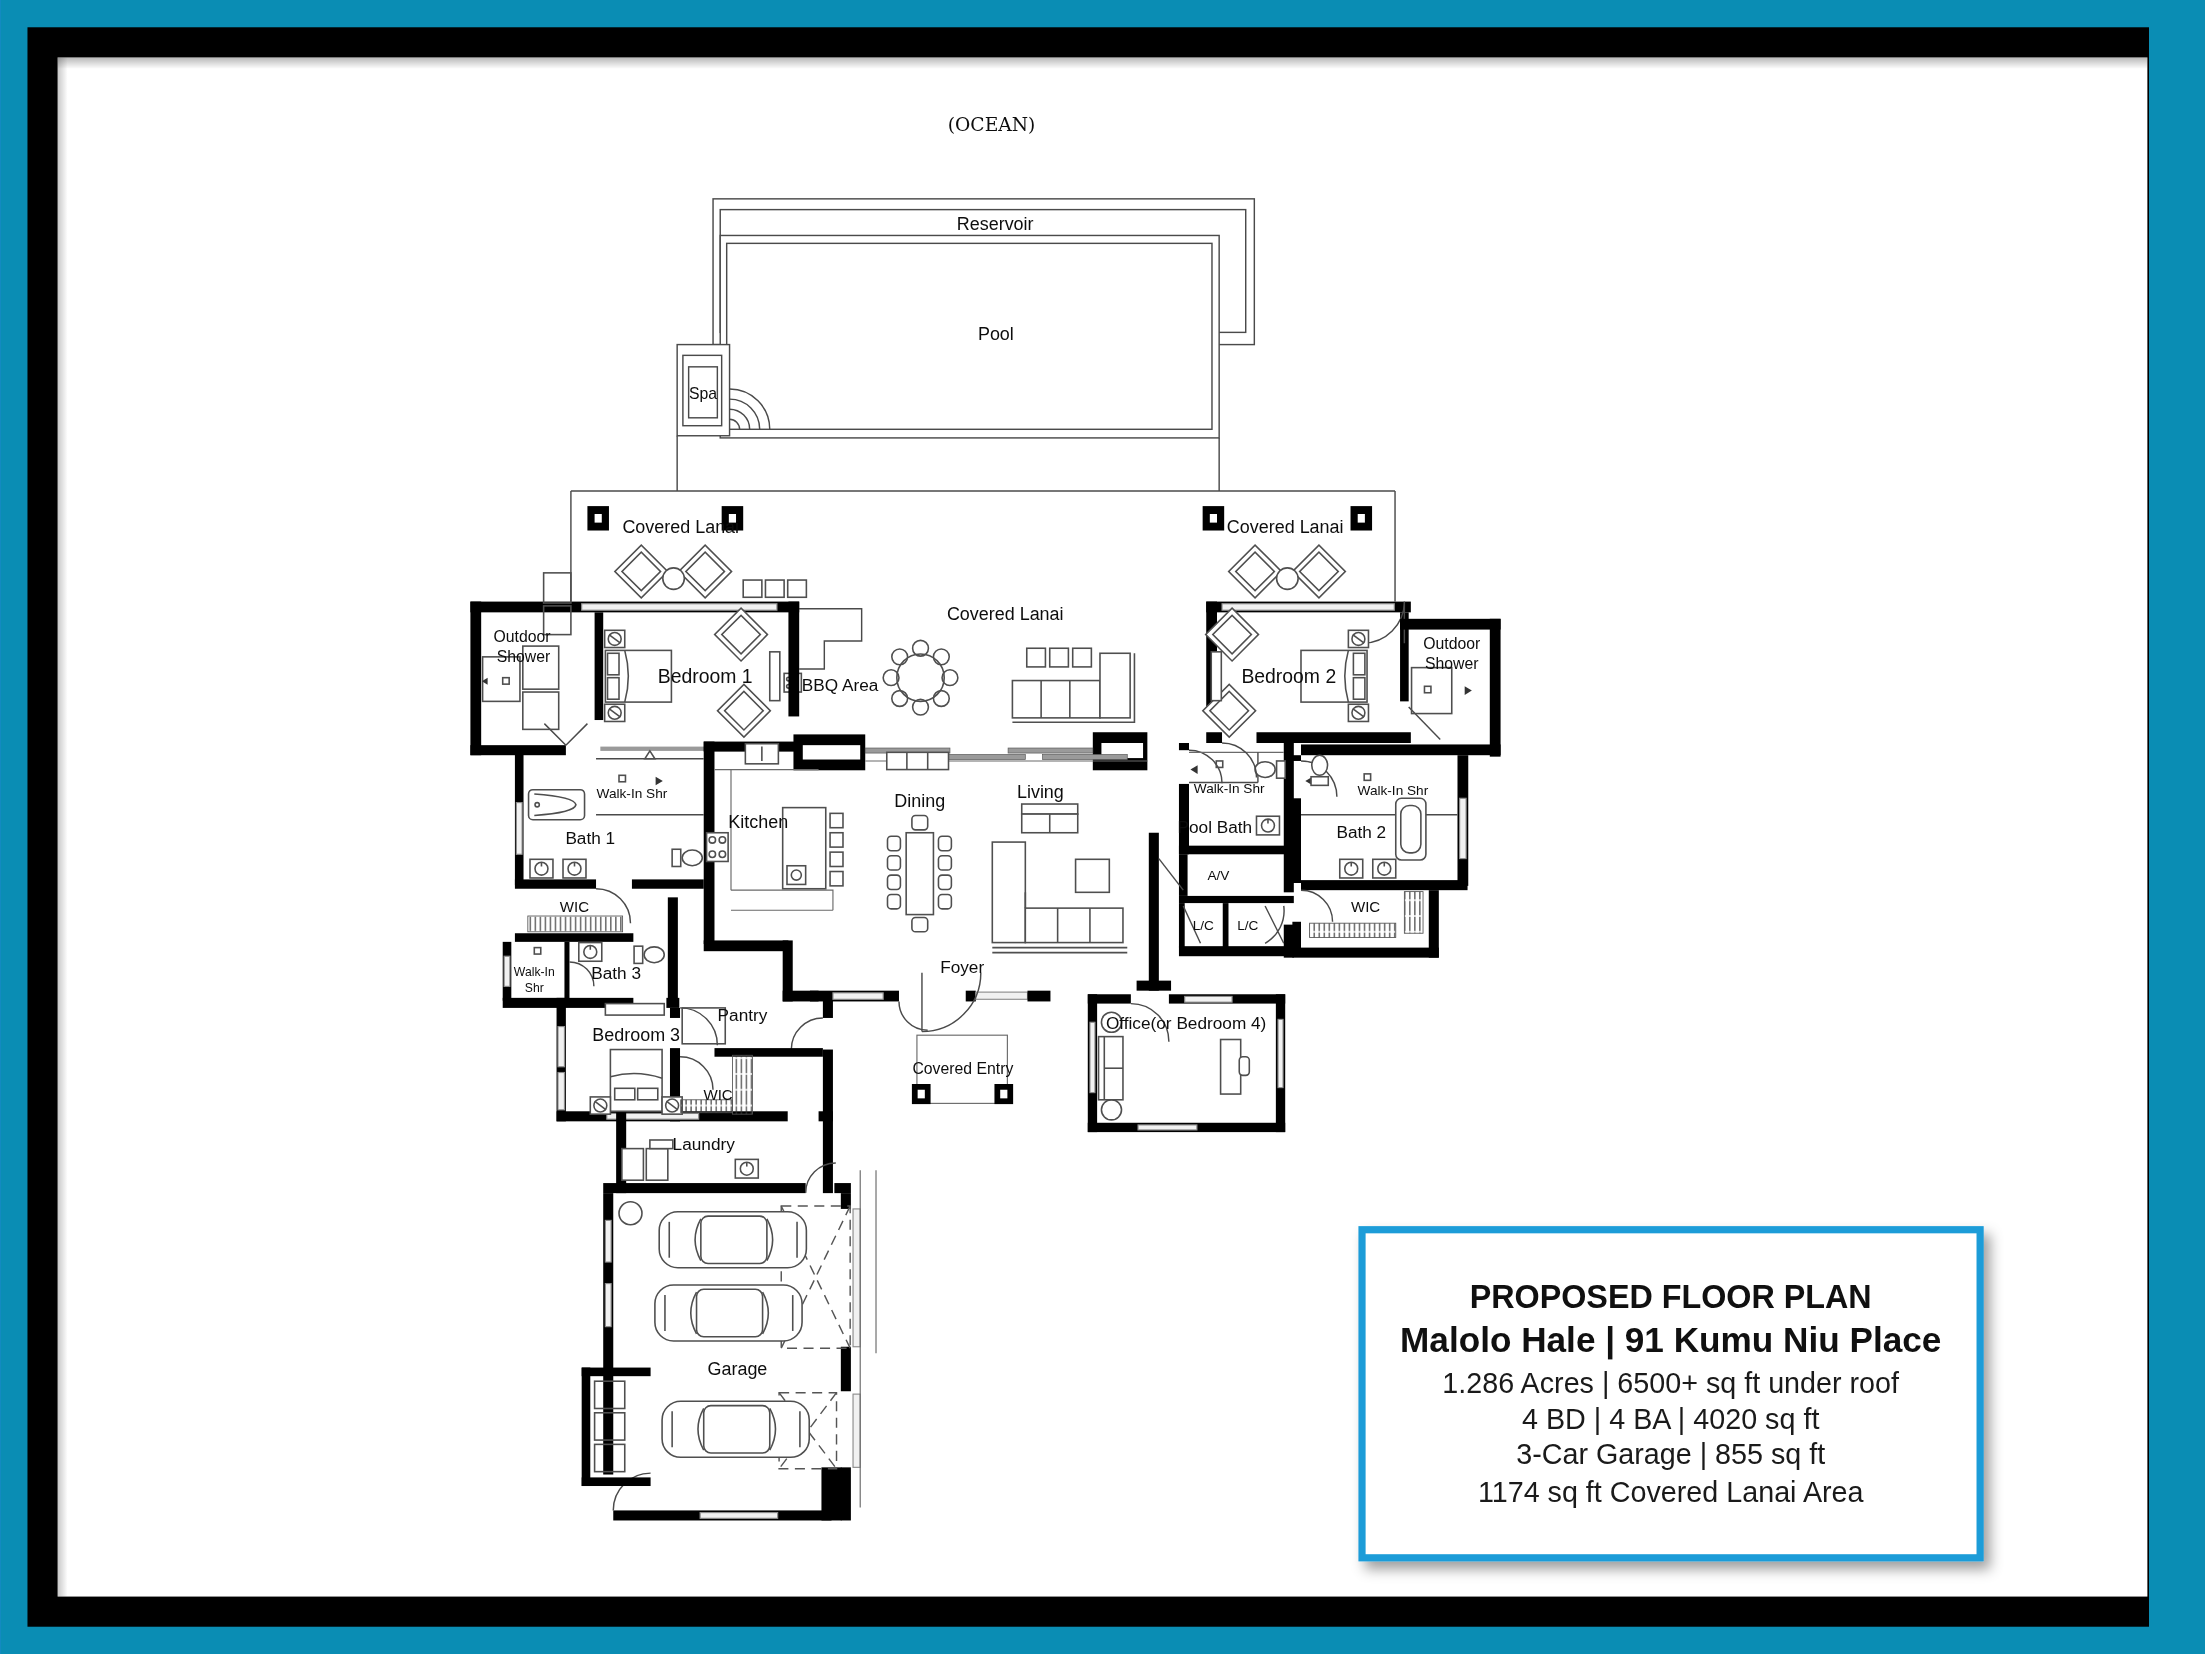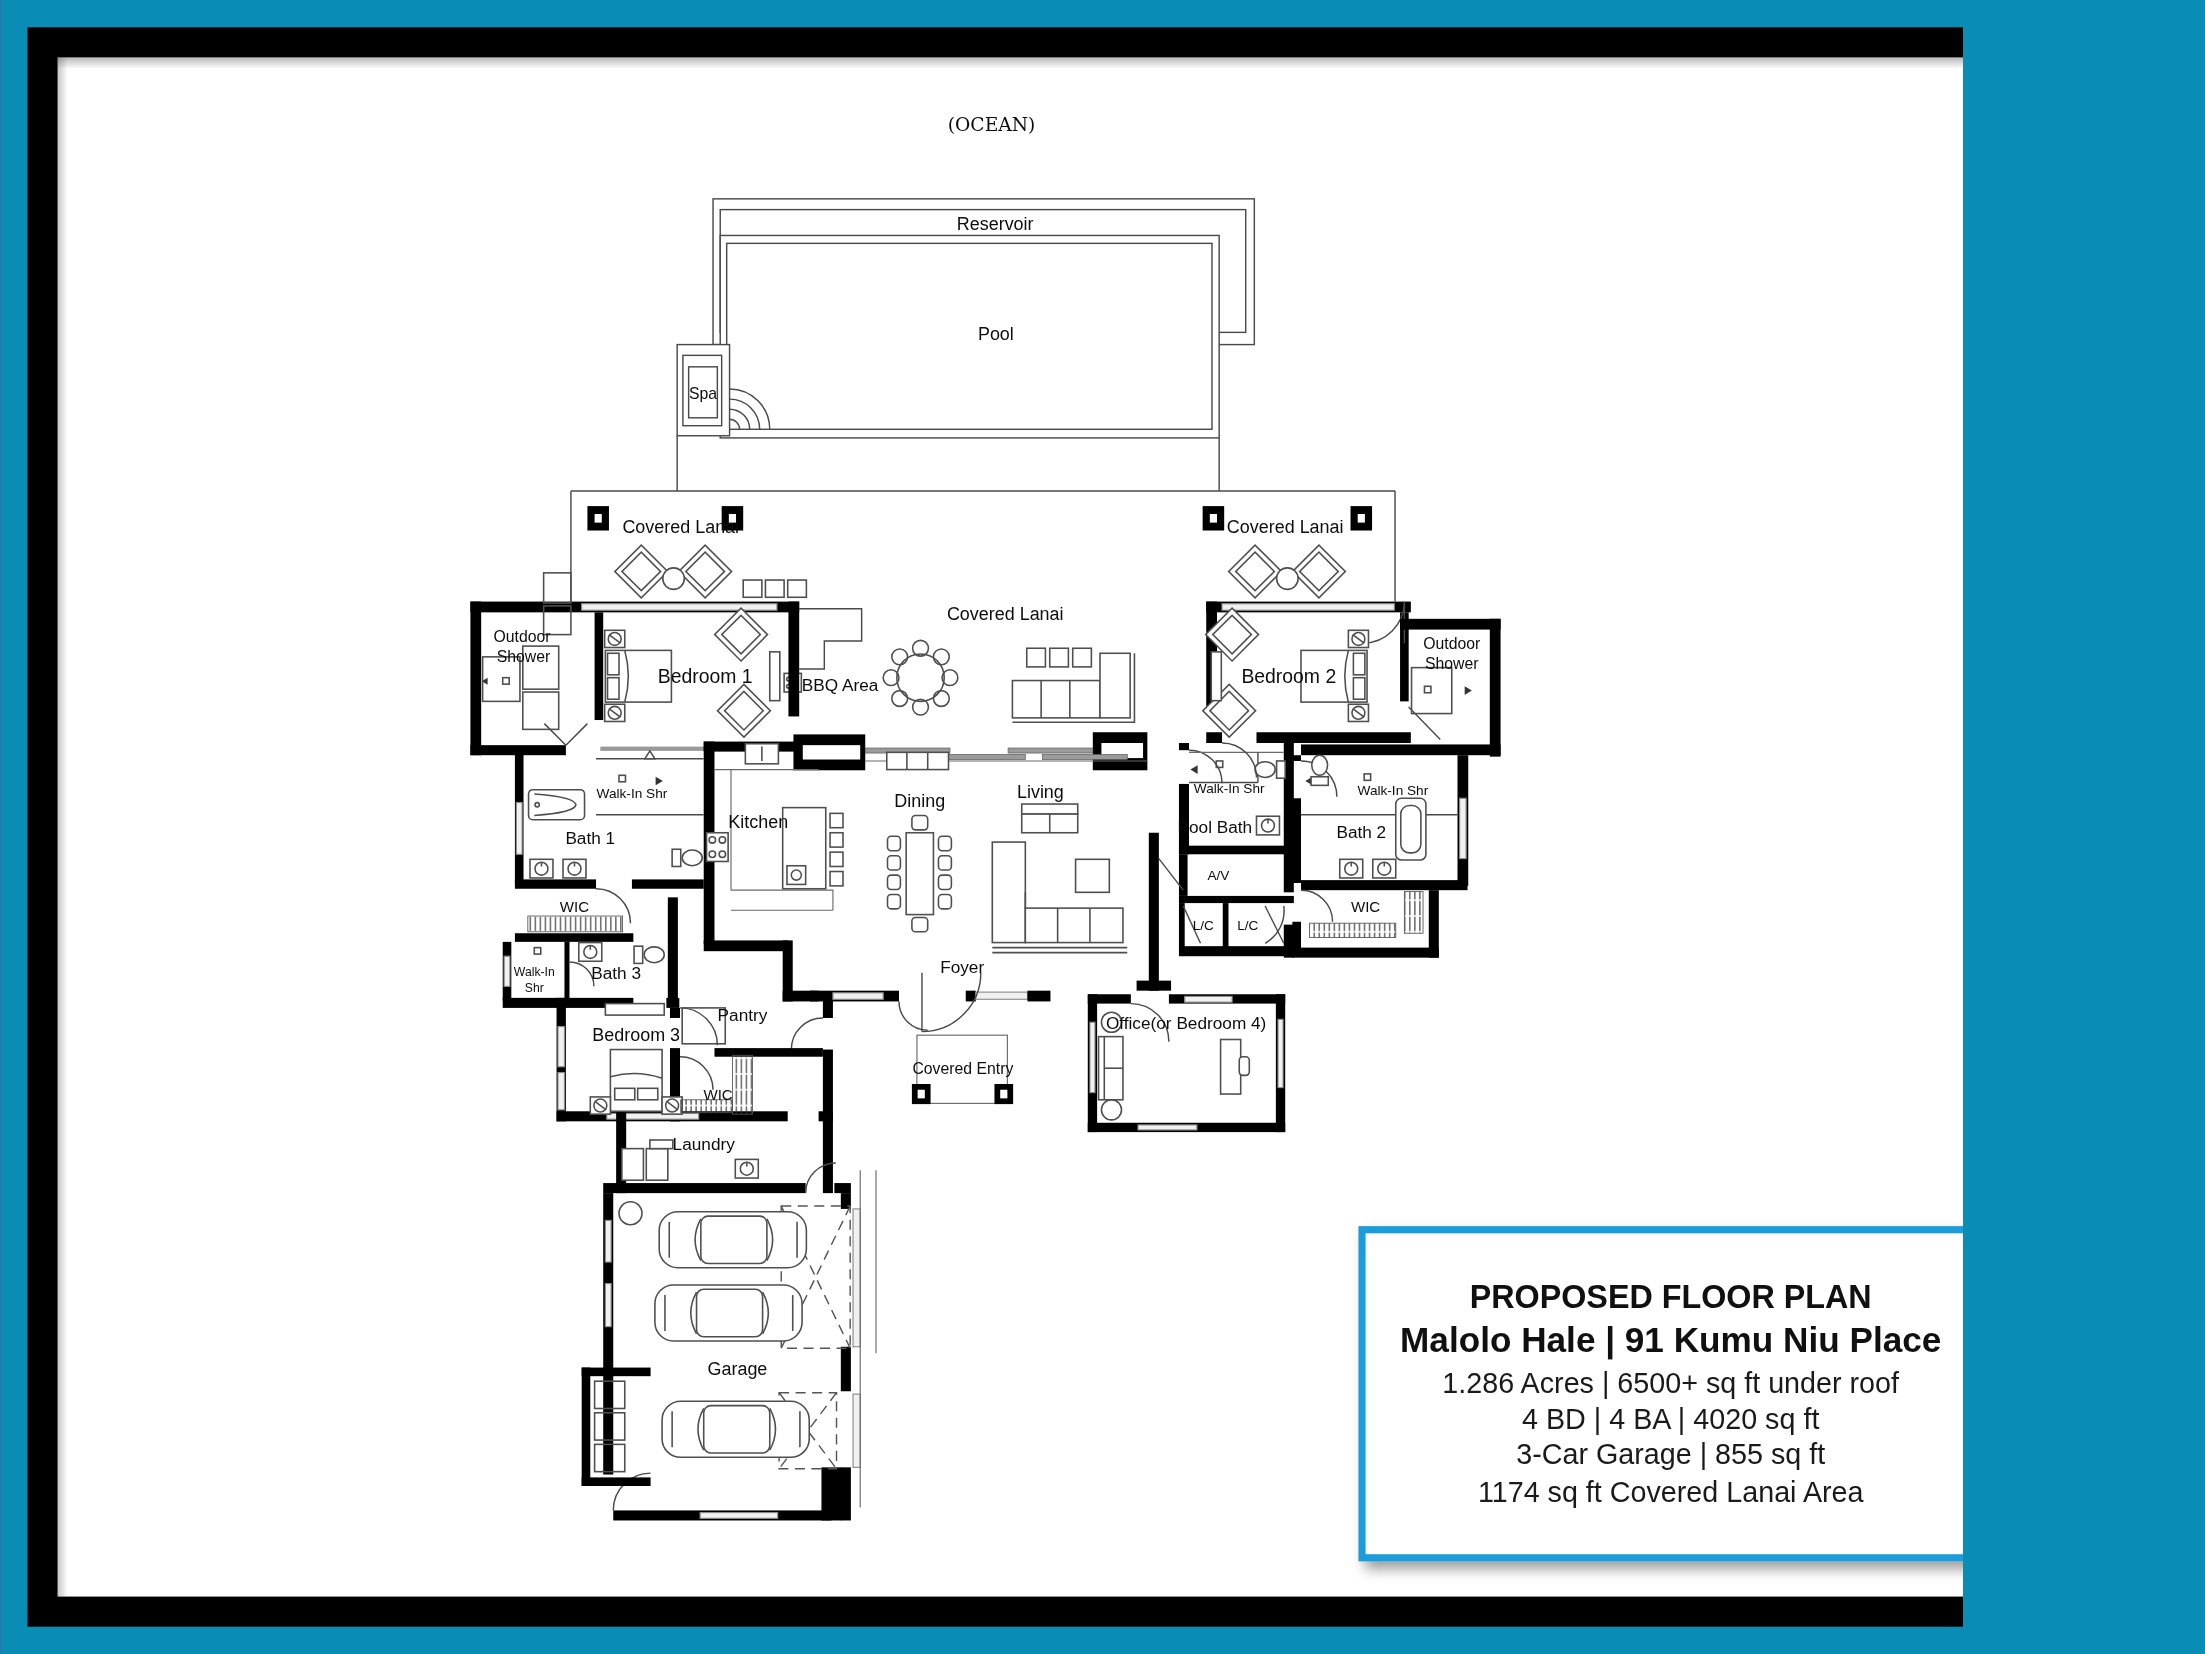--- a/index.html
+++ b/index.html
@@ -1,16 +1,16 @@
 <!DOCTYPE html>
 <html style="font-size:11.5px"><head>
 <meta charset="utf-8">
 <style>
   html,body{margin:0;padding:0;background:#0a8db4;}
-  .page{position:relative;width:1963px;height:1654px;background:#be185d;overflow:hidden;
+  .page{position:relative;width:2149px;height:1654px;background:#3b82f6;overflow:hidden;
         font-family:"Liberation Sans", sans-serif;}
   svg{position:absolute;left:0;top:0;}
   
   .wall{fill:#000;stroke:none;}
   .thin{fill:none;stroke:#4a4a4a;stroke-width:2;}
   .thin2{fill:none;stroke:#6a6a6a;stroke-width:1.6;}
   .wfill{fill:#fff;stroke:#4a4a4a;stroke-width:2;}
   .furn{fill:#fff;stroke:#4f4f4f;stroke-width:2.2;}
   .furnN{fill:none;stroke:#4f4f4f;stroke-width:2.2;}
   .win{fill:#f1f1f1;stroke:#8d8d8d;stroke-width:1.6;}

